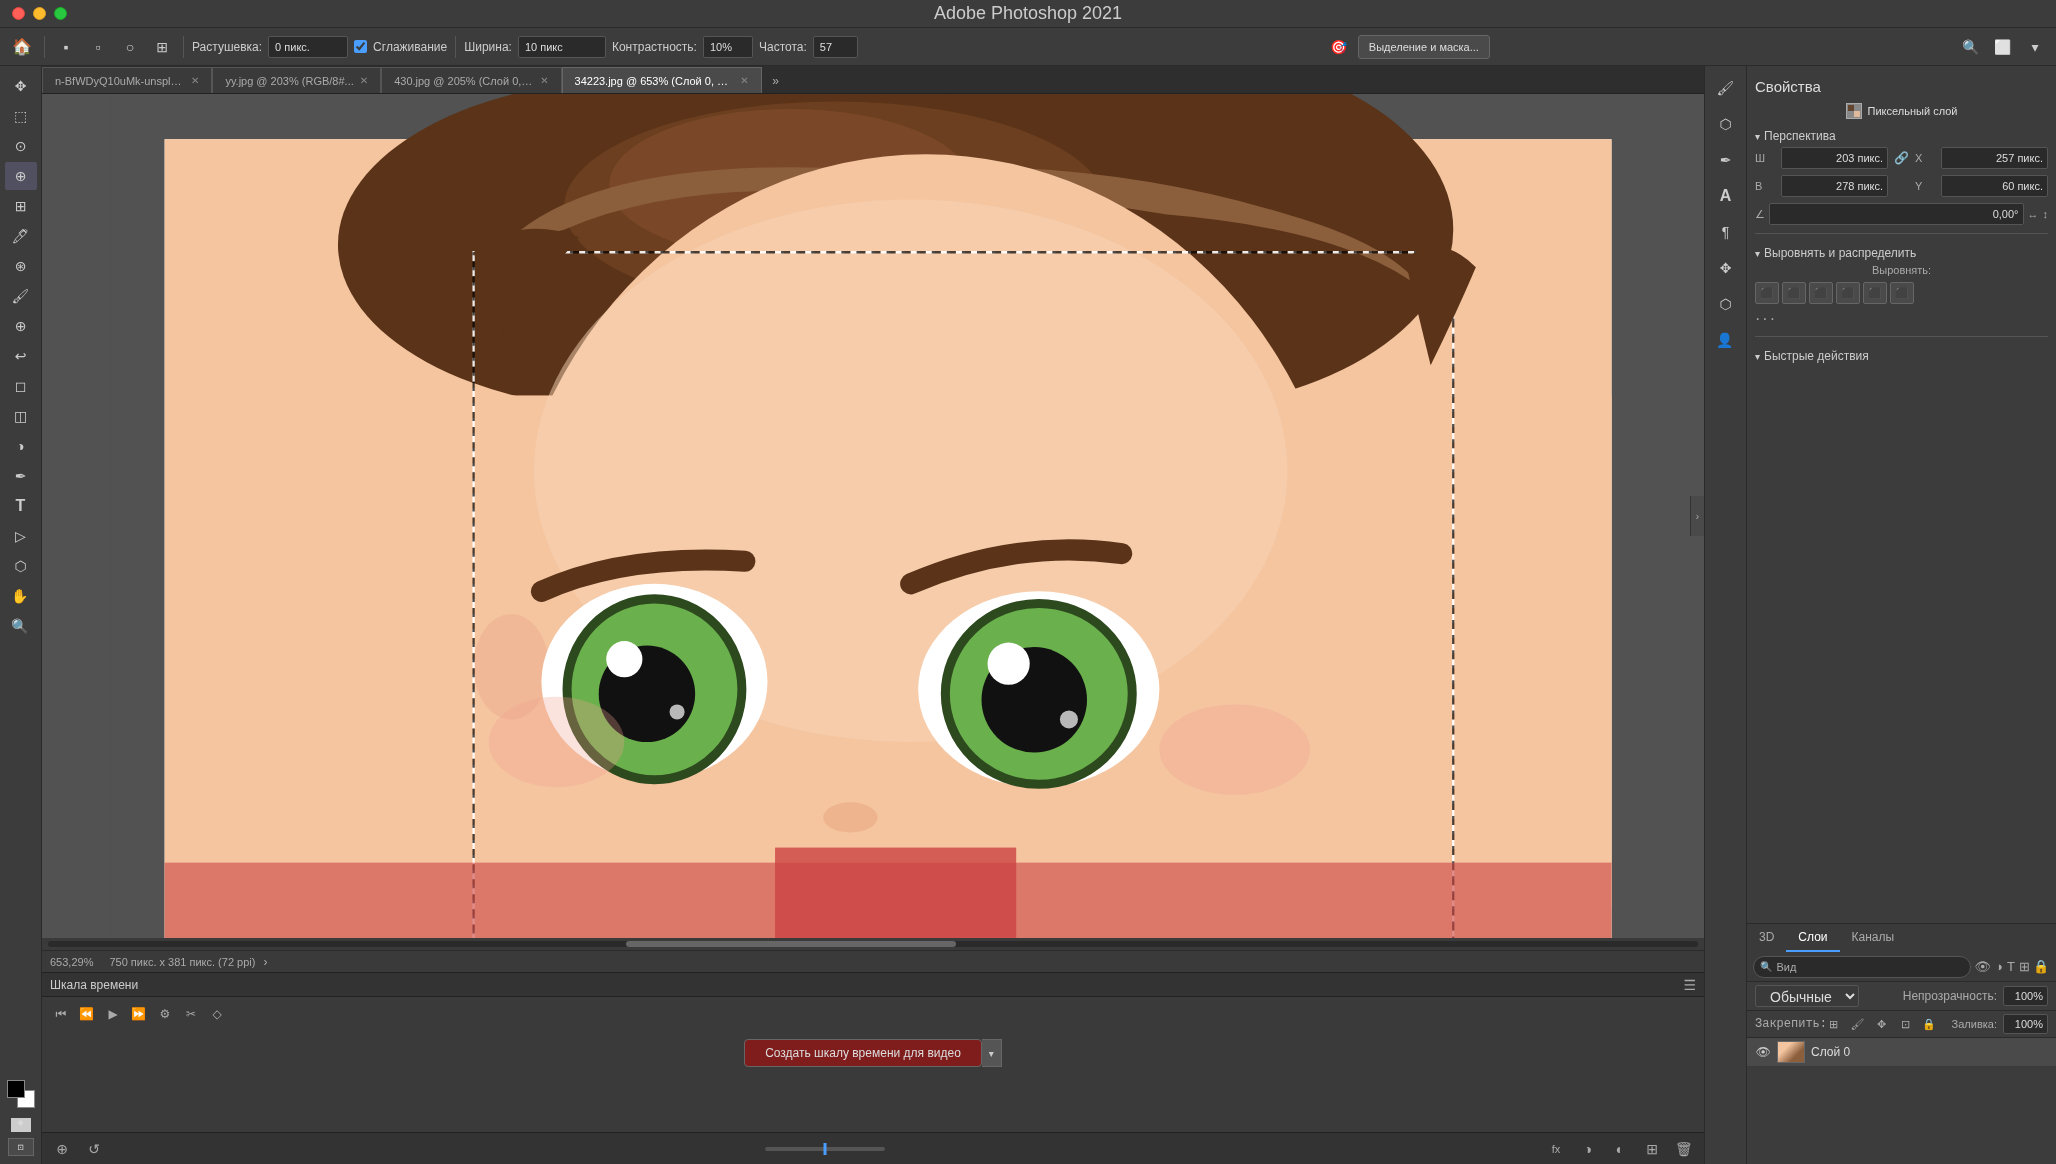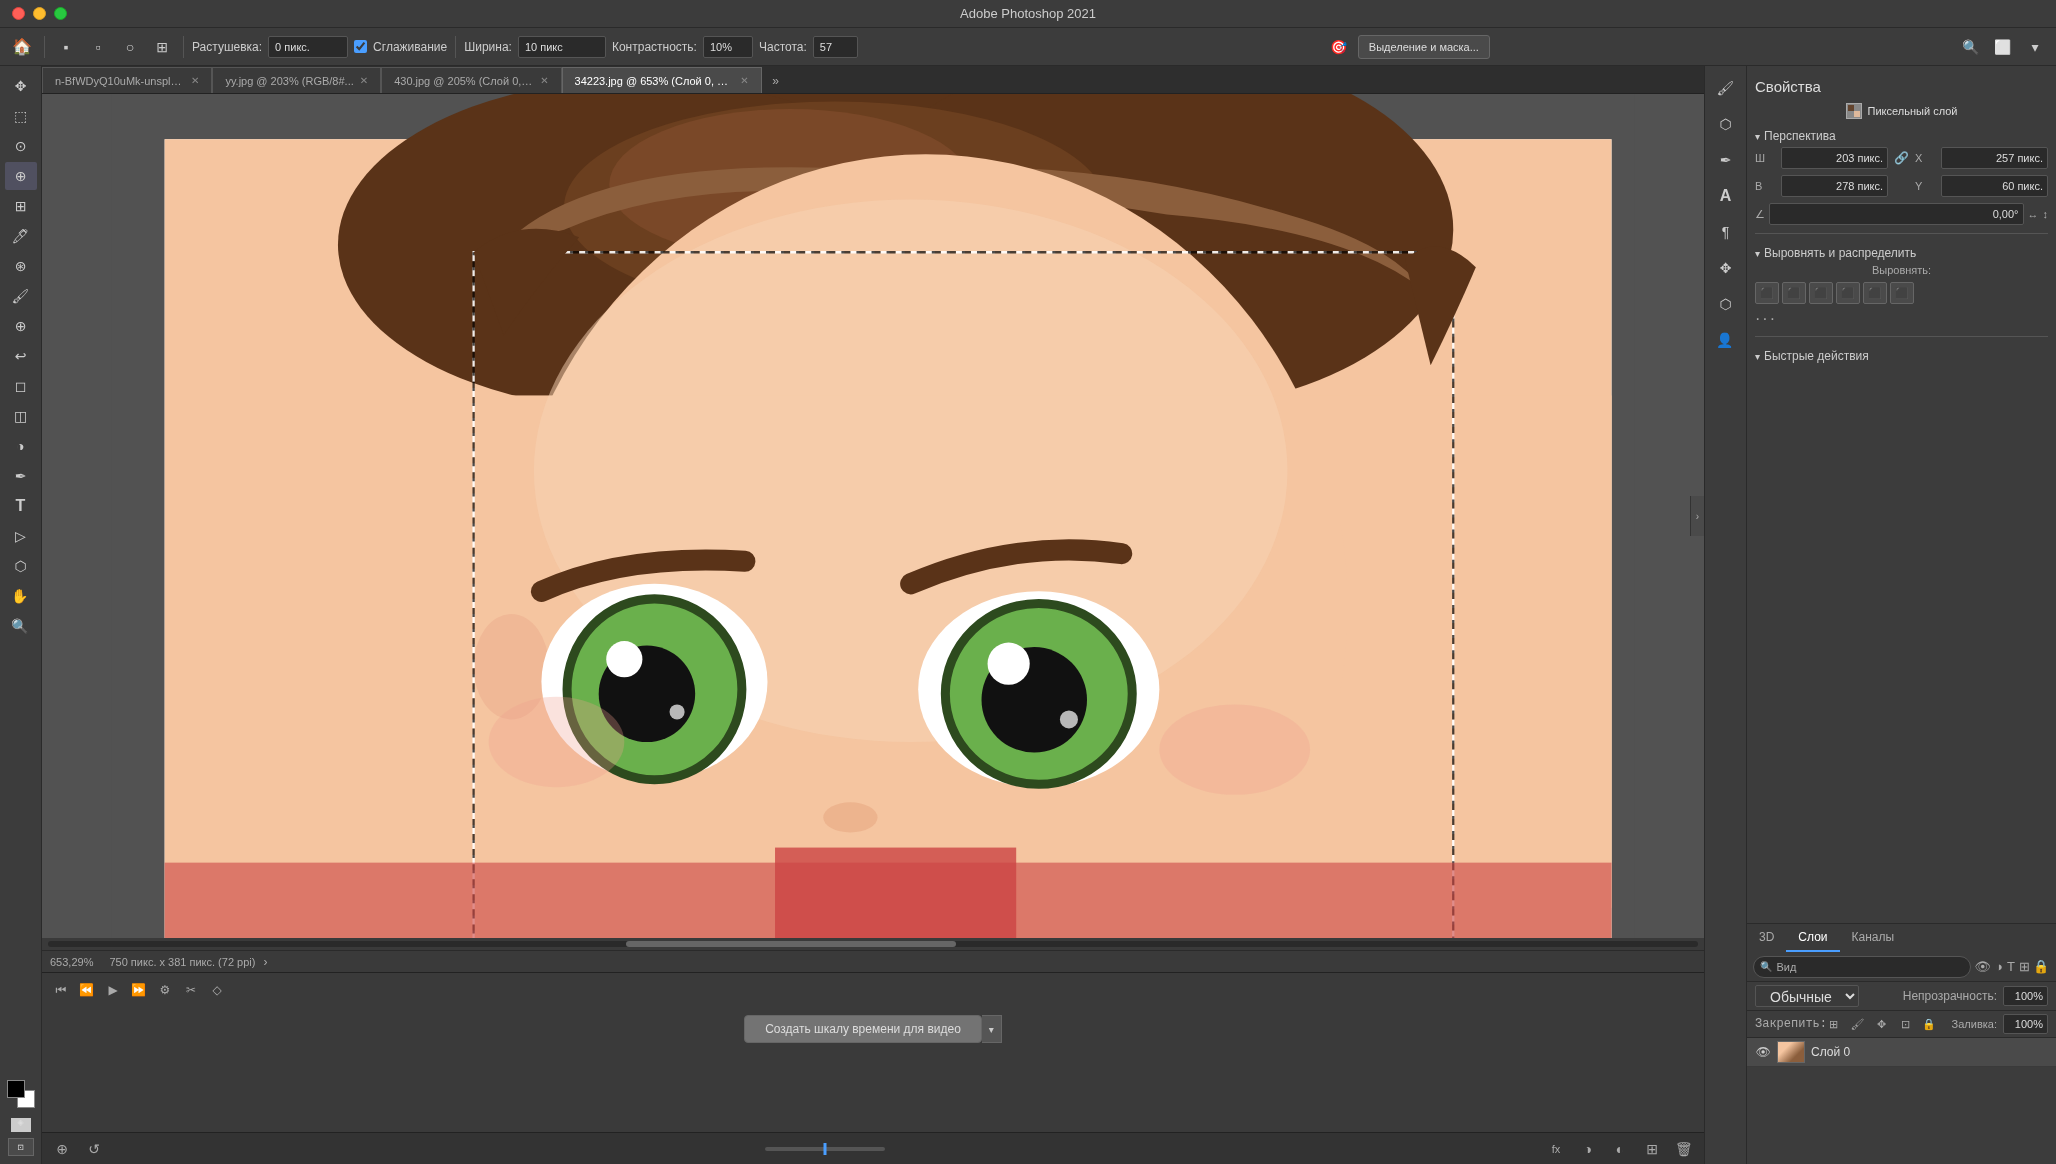--- a/index.html
+++ b/index.html
@@ -32,21 +32,21 @@
     }
     .titlebar-btn {
       width: 13px;
       height: 13px;
       border-radius: 50%;
       cursor: pointer;
     }
     .btn-close { background: #ff5f57; border: 1px solid #e0443e; }
     .btn-minimize { background: #ffbd2e; border: 1px solid #dfa123; }
     .btn-maximize { background: #28c940; border: 1px solid #1aab29; }
-    .titlebar-title { font-size: 13px; color: #ccc; }
+    .titlebar-title { font-size: 18px; color: #ccc; }
 
     
     .toolbar {
       height: 38px;
       background: #3c3c3c;
       display: flex;
       align-items: center;
       padding: 0 8px;
       gap: 6px;
       border-bottom: 1px solid #2a2a2a;
@@ -444,21 +444,21 @@
       cursor: pointer;
       font-size: 12px;
     }
     .timeline-body {
       padding: 8px;
       display: flex;
       align-items: center;
       justify-content: center;
     }
     .create-timeline-btn {
-      background: #737373;
+      background: #7f1d1d;
       border: 1px solid #666;
       color: #ddd;
       padding: 6px 20px;
       font-size: 12px;
       border-radius: 4px;
       cursor: pointer;
       display: flex;
       align-items: center;
       gap: 8px;
     }
@@ -781,20 +781,24 @@
     </div>
 
     <div class="status-bar">
       <span>653,29%</span>
       <span>  </span>
       <span>750 пикс. x 381 пикс. (72 ppi)</span>
       <span style="color:#aaa;font-size:12px;cursor:pointer;">›</span>
     </div>
 
     <div class="timeline">
+      <div class="timeline-header">
+        <span class="timeline-title">Шкала времени</span>
+        <span style="color:#aaa;font-size:14px;cursor:pointer;">☰</span>
+      </div>
       <div class="timeline-controls">
         <button class="timeline-ctrl-btn">⏮</button>
         <button class="timeline-ctrl-btn">⏪</button>
         <button class="timeline-ctrl-btn">▶</button>
         <button class="timeline-ctrl-btn">⏩</button>
         <button class="timeline-ctrl-btn">⚙</button>
         <button class="timeline-ctrl-btn">✂</button>
         <button class="timeline-ctrl-btn">◇</button>
       </div>
       <div class="timeline-body">

